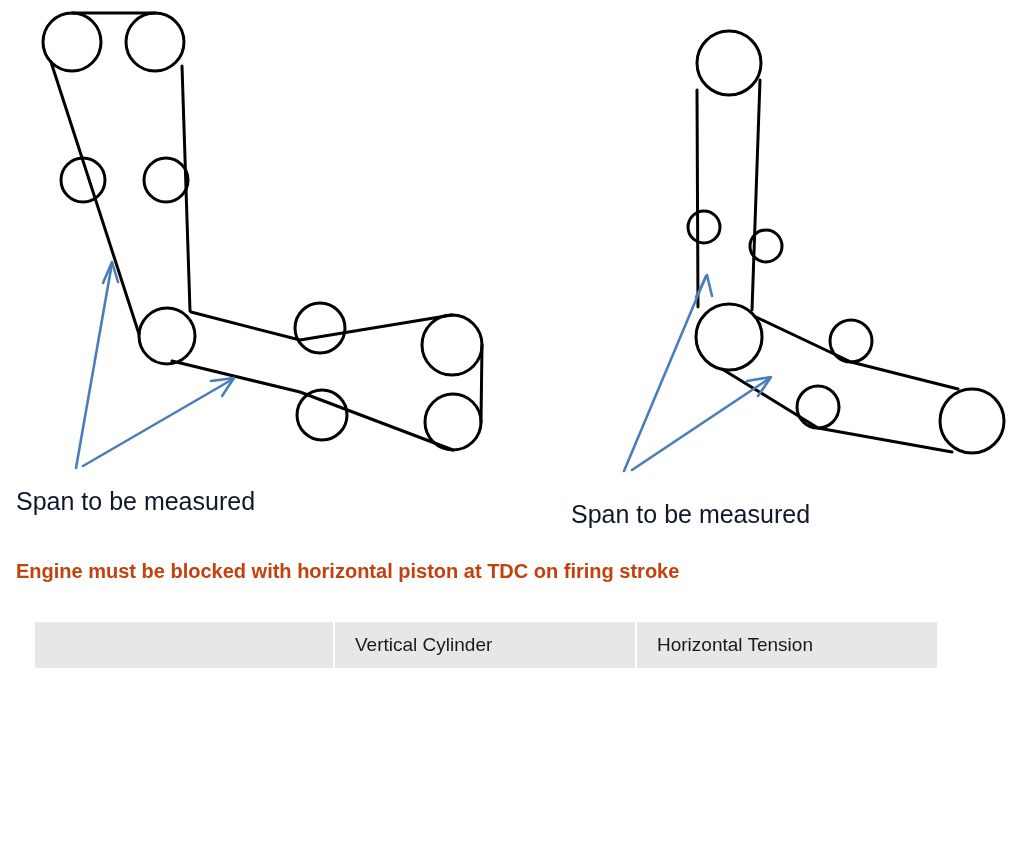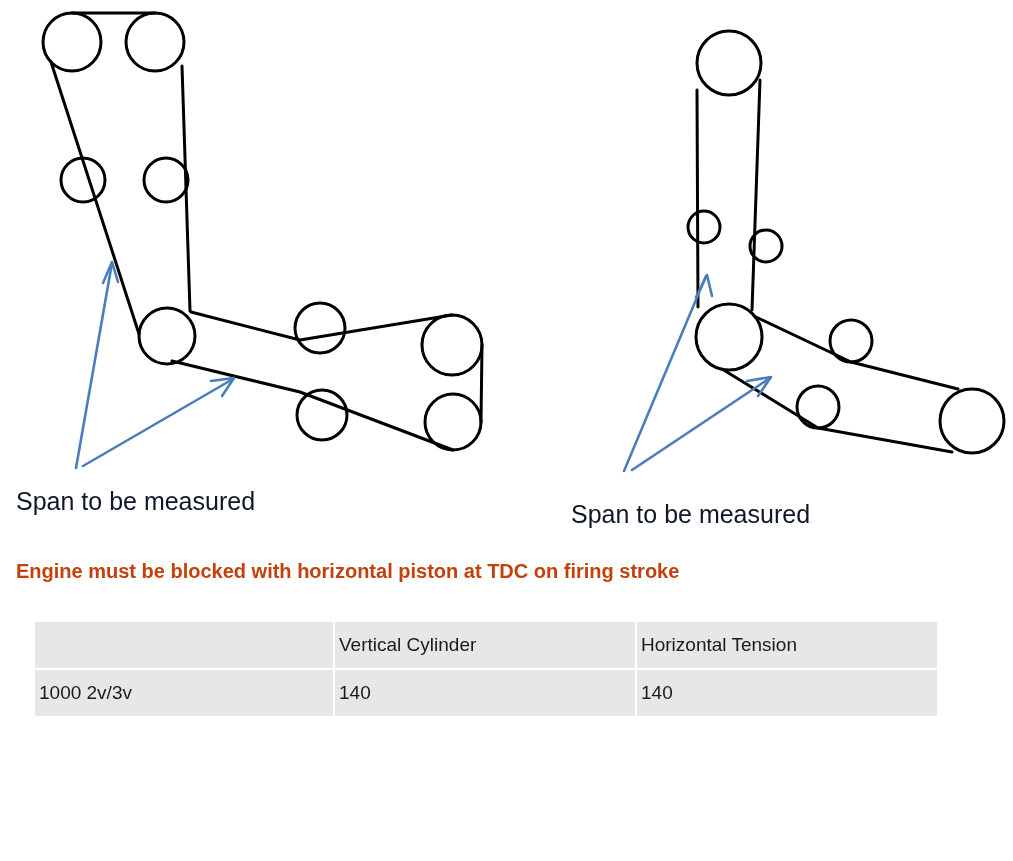--- a/index.html
+++ b/index.html
@@ -81,21 +81,21 @@
   }
   table#tension-table {
     border-collapse: separate;
     border-spacing: 2px;
     width: 898px;
     table-layout: fixed;
     background: #ffffff;
   }
   table#tension-table td {
     background: #e7e7e7;
-    padding: 9px 4px;
+    padding: 9px 20px;
     font-size: 19px;
     font-weight: 400;
     color: #1a1a1a;
     height: 28px;
     vertical-align: middle;
     white-space: nowrap;
     overflow: hidden;
   }
   table#tension-table col.c1 { width: 298px; }
   table#tension-table col.c2 { width: 300px; }
@@ -178,20 +178,15 @@
       <col class="c1">
         <col class="c2">
         <col class="c3">
     </colgroup>
     <tbody>
       <tr>
         <td></td>
         <td>Vertical Cylinder</td>
         <td>Horizontal Tension</td>
       </tr>
-      <tr>
-        <td>1000 2v/3v</td>
-        <td>140</td>
-        <td>140</td>
-      </tr>
     </tbody>
   </table>
 </div>
 
 </body></html>

